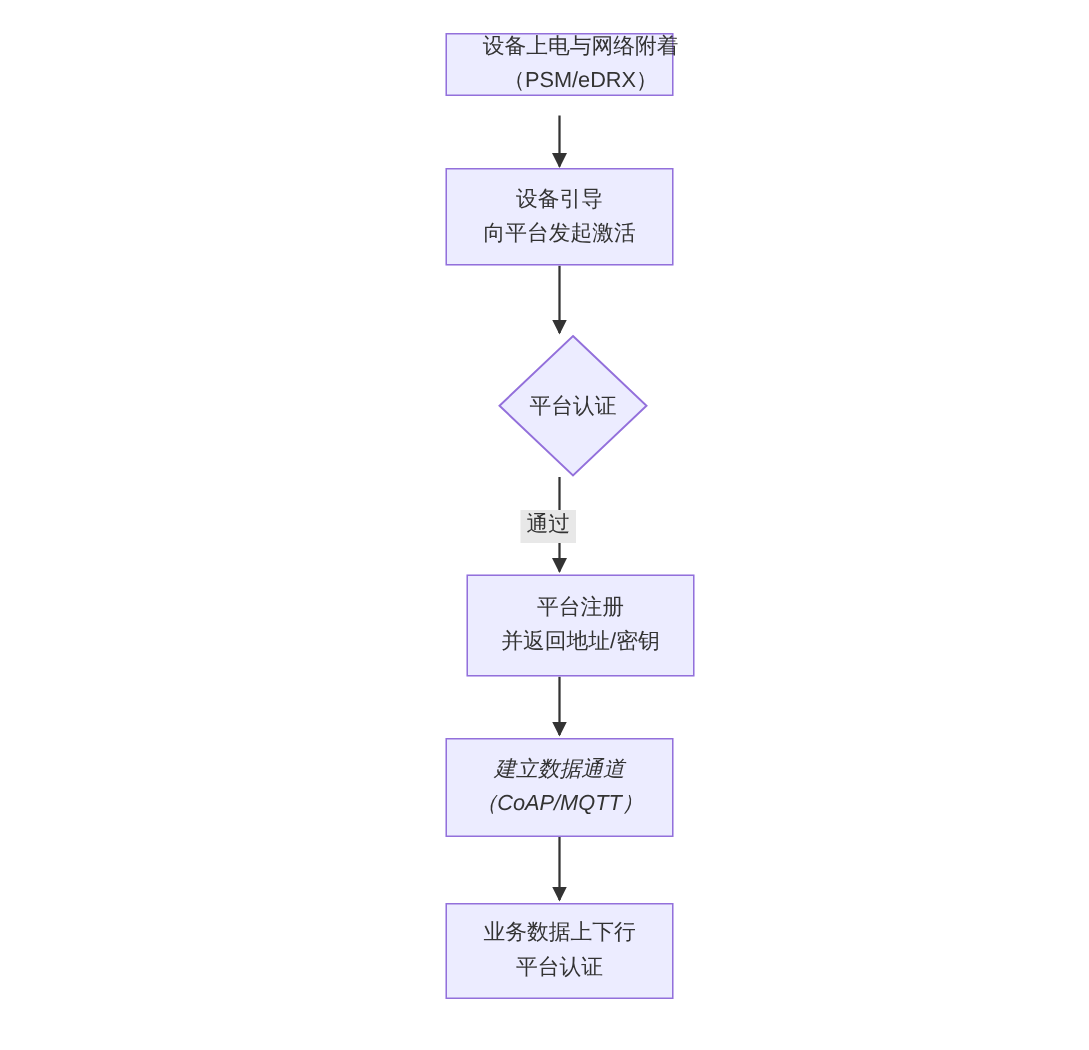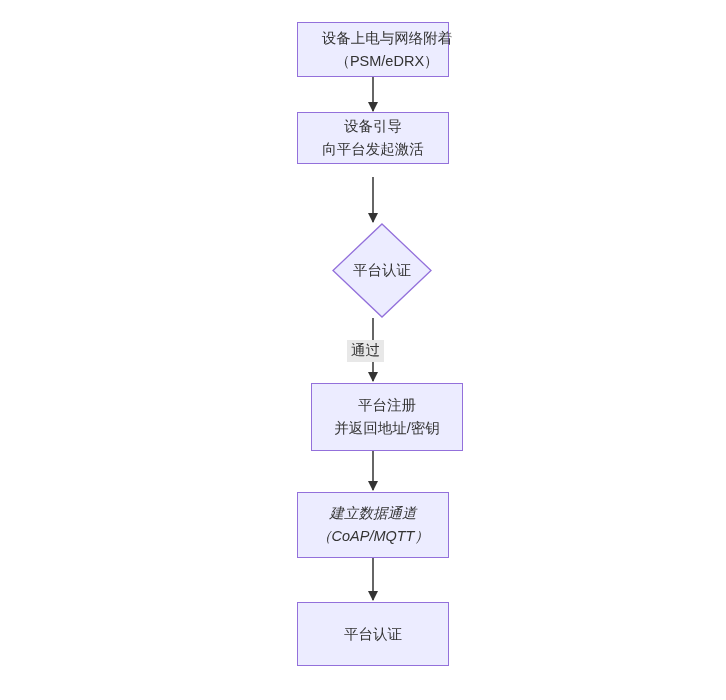--- a/index.html
+++ b/index.html
@@ -70,22 +70,22 @@
   .edge-label {
     position: absolute;
     left: 347px; top: 340px;
     background: var(--edge-label-bg);
     padding: 1px 4px 3px 4px;
     font-size: 14.5px;
     line-height: 18px;
     white-space: nowrap;
   }
   
-  #n-power   { left: 297px; top: 22px;  height: 55px; padding-left: 28px; }
-  #n-boot    { left: 297px; top: 112px; height: 52px; }
+  #n-power   { left: 297px; top: 22px;  height: 42px; padding-left: 28px; }
+  #n-boot    { left: 297px; top: 112px; height: 65px; }
   #n-reg     { left: 311px; top: 383px; height: 68px; }
   #n-chan    { left: 297px; top: 492px; height: 66px; font-style: italic; }
   #n-biz     { left: 297px; top: 602px; height: 64px; }
 </style>
 </head>
 <body>
 
 <div class="canvas">
 
   <svg class="edges">
@@ -124,16 +124,17 @@
     <span>平台注册</span>
     <span>并返回地址/密钥</span>
   </div>
 
   <div class="node rect" id="n-chan">
     <span>建立数据通道</span>
     <span>（CoAP/MQTT）</span>
   </div>
 
   <div class="node rect" id="n-biz">
+    <span>业务数据上下行</span>
     <span>平台认证</span>
   </div>
 
 </div>
 
 </body></html>

